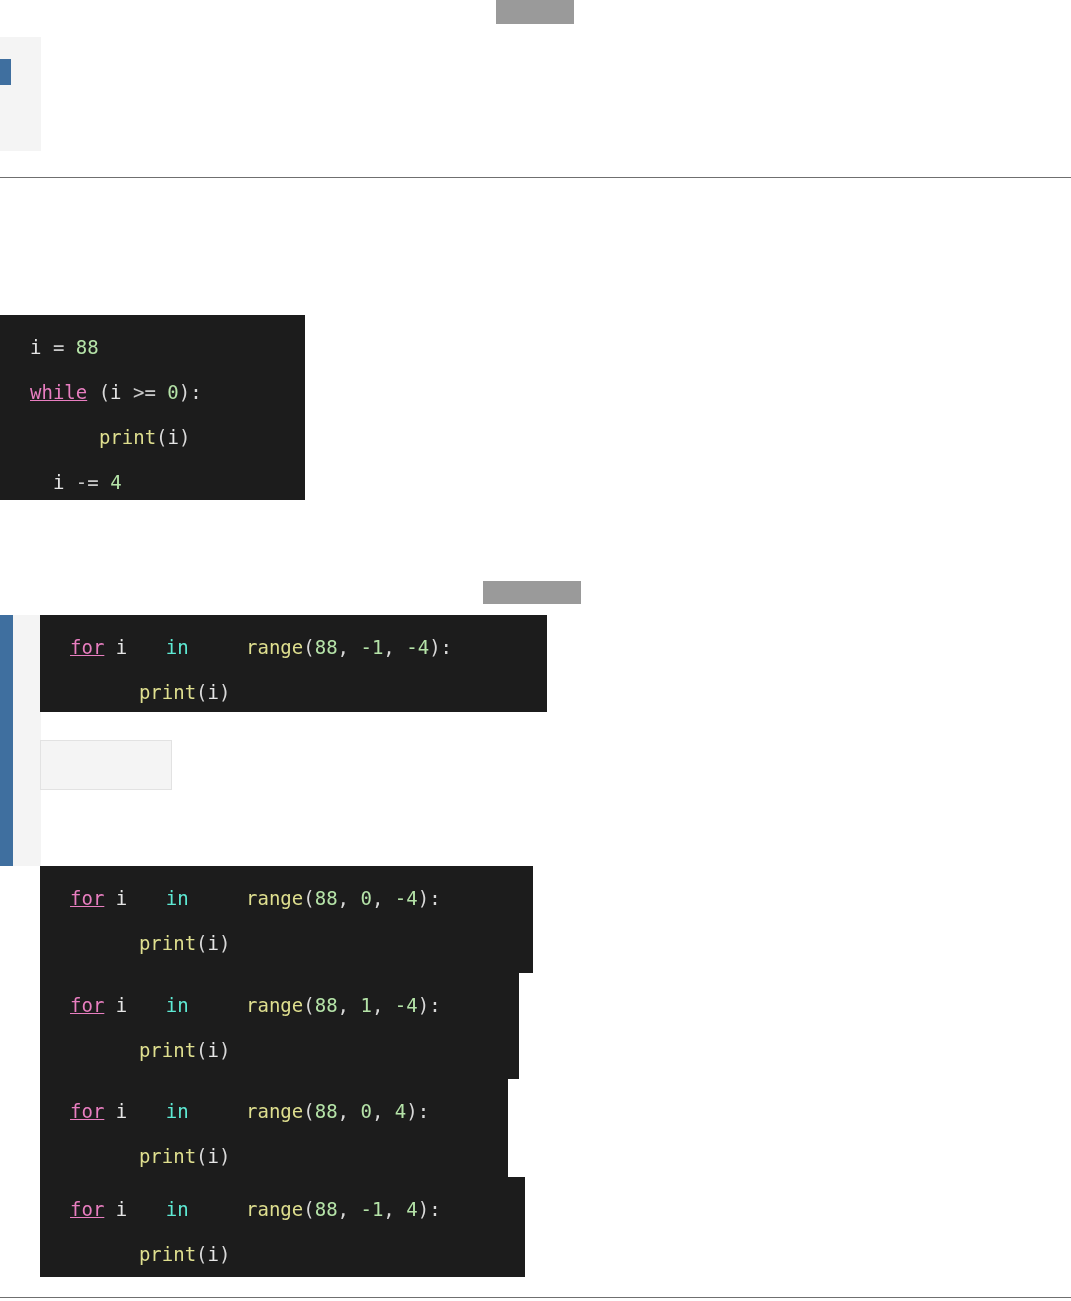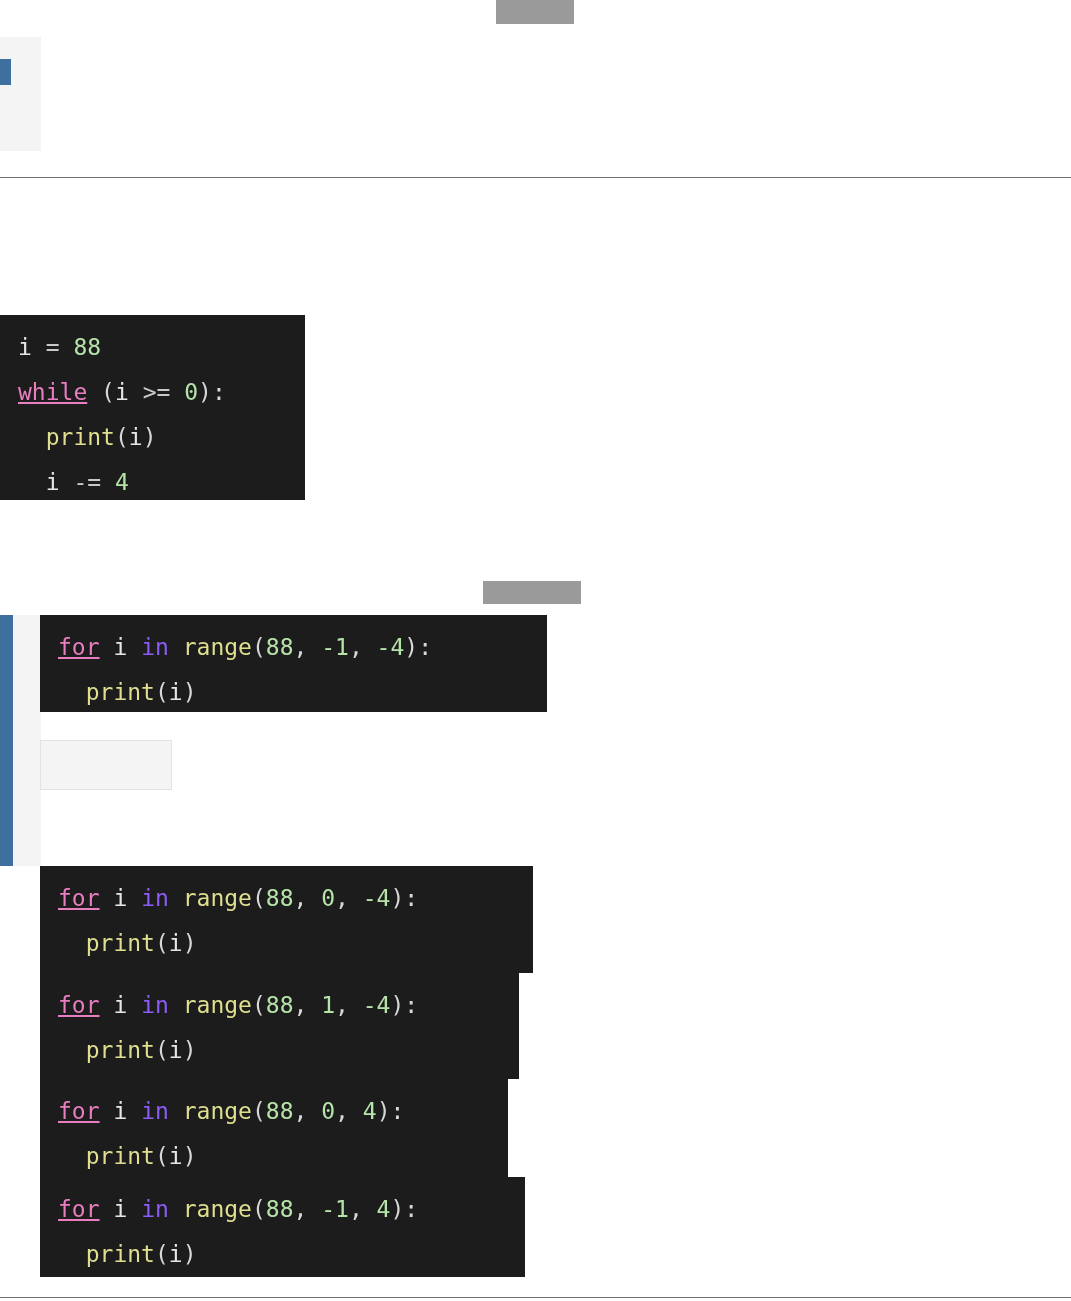--- a/index.html
+++ b/index.html
@@ -40,32 +40,32 @@
     position: absolute;
     height: 1px;
     background: #6f6f6f;
   }
 
   
   .code-block {
     position: absolute;
     background: #1c1c1c;
     font-family: "DejaVu Sans Mono", "Liberation Mono", monospace;
-    font-size: 23px;
+    font-size: 19px;
     line-height: 45px;
     white-space: pre;
     overflow: hidden;
-    padding: 10px 0 10px 0;
+    padding: 10px 0 10px 12px;
   }
   .code-line { display: block; padding-left: 18px; }
 
   
   .t-kw   { color: #e87ec0; text-decoration: underline; }   
-  .t-op-in{ color: #8b5cf6; }   
-  .t-fn   { color: #dfdf8f; }   
+  .t-op-in{ color: #5eead4; margin-left: 27px; }   
+  .t-fn   { color: #dfdf8f; margin-left: 46px; }   
   .t-num  { color: #b5e3a8; }   
   .t-var  { color: #e6e6e6; }   
   .t-op   { color: #c9c9c9; }   
   .t-punc { color: #d8d8d8; }
 </style>
 </head>
 <body>
 
 <div id="page">
 

